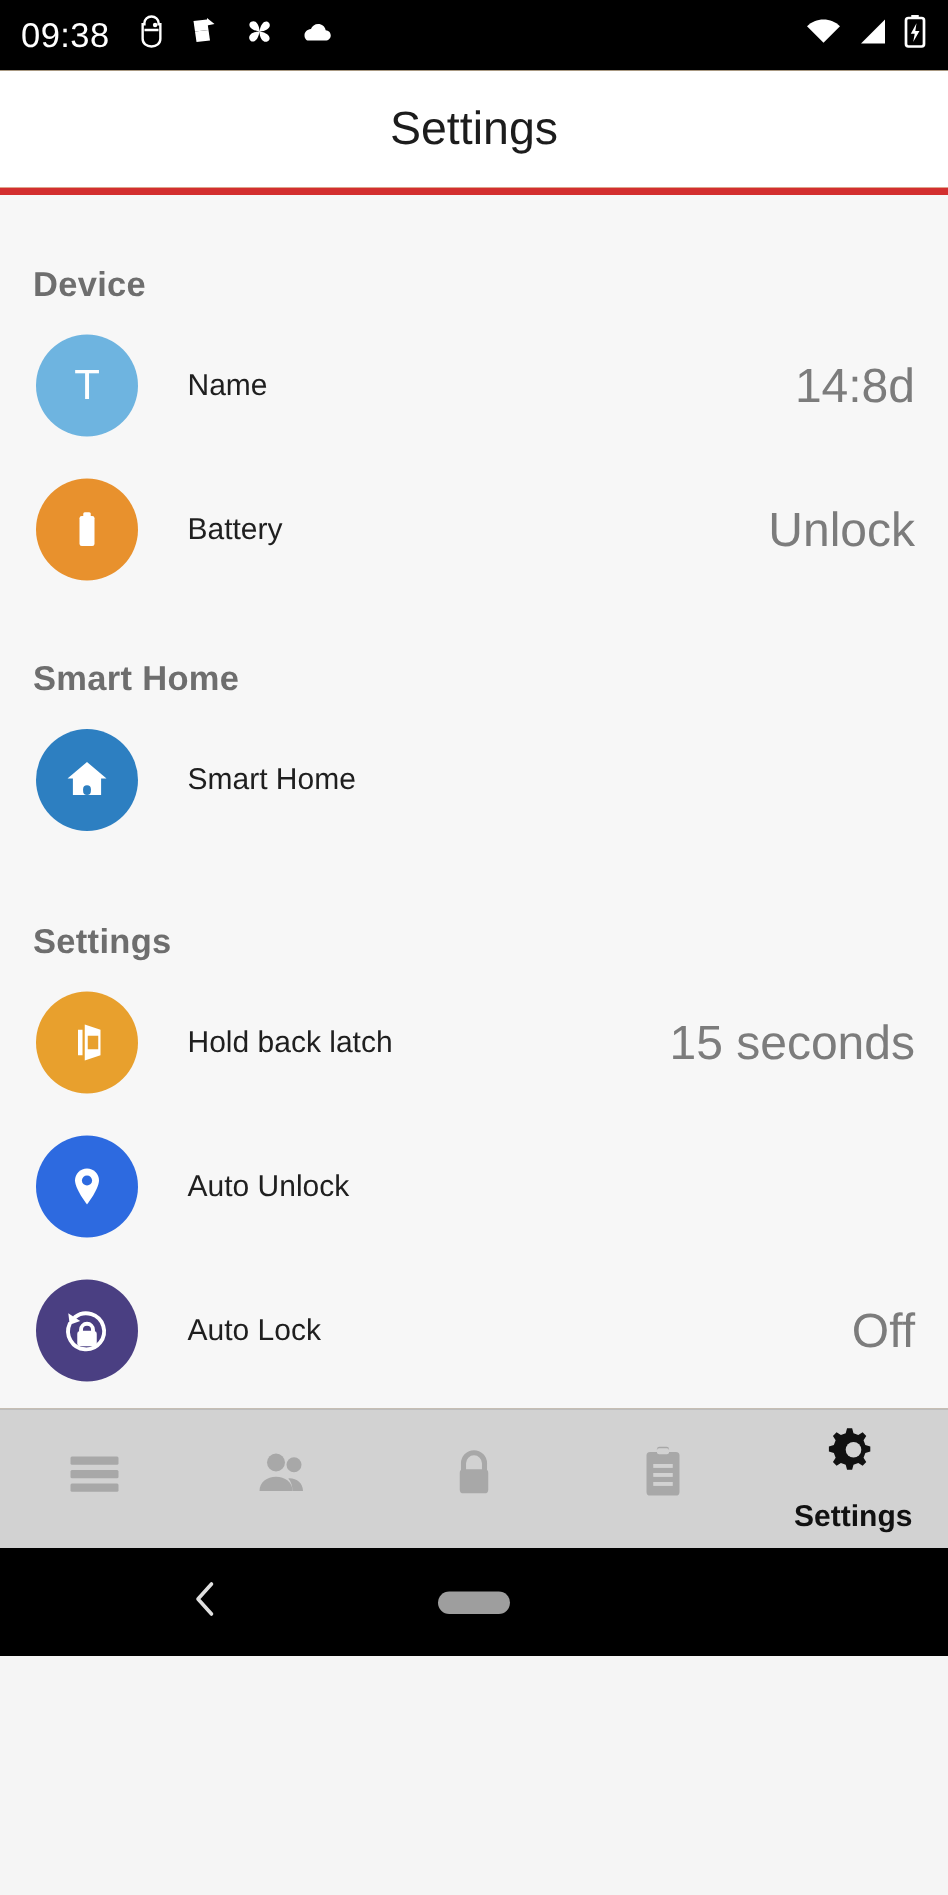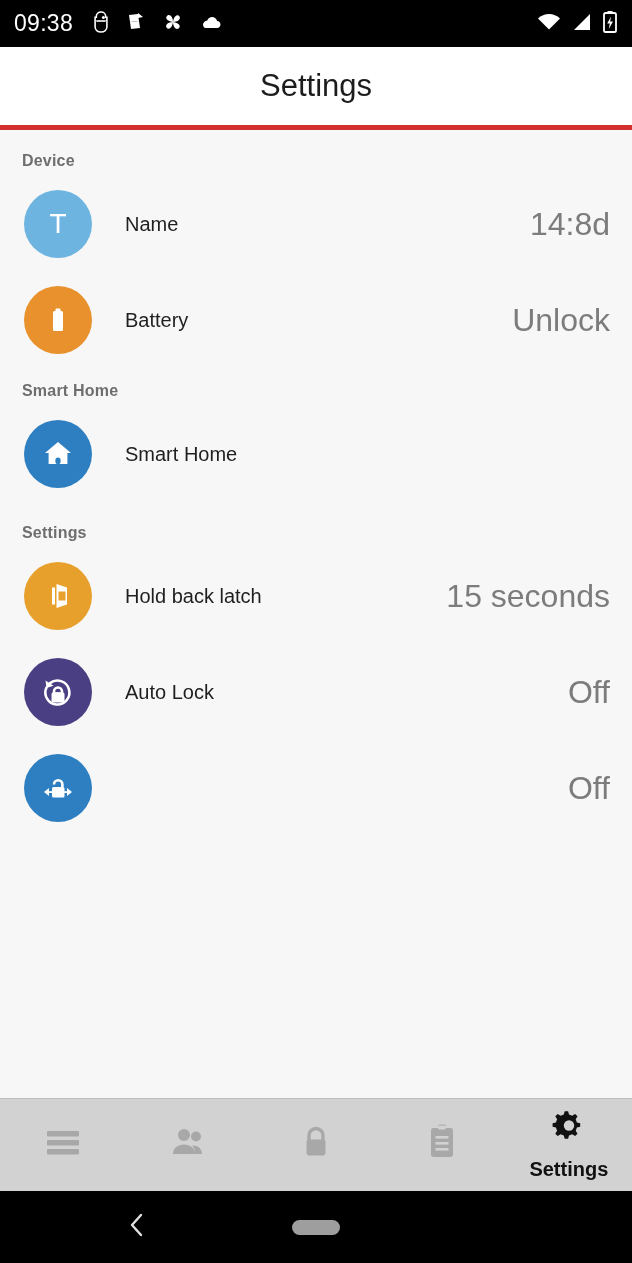--- a/index.html
+++ b/index.html
@@ -2,21 +2,21 @@
 <html><head>
 <meta charset="utf-8">
 <style>
   * { margin:0; padding:0; box-sizing:border-box; }
   html,body { width:632px; height:1263px; }
   body {
     font-family:"Liberation Sans", sans-serif;
     background:#f5f5f5;
     overflow:hidden;
   }
-  .phone { width:632px; height:1263px; display:flex; flex-direction:column; background:#a16207; }
+  .phone { width:632px; height:1104px; display:flex; flex-direction:column; background:#a16207; }
 
   
   .statusbar {
     height:47px; background:#000; color:#fff;
     display:flex; align-items:center; padding:0 14px;
     flex-shrink:0;
   }
   .clock { font-size:23px; letter-spacing:.3px; font-weight:400; margin-right:18px; }
   .notif-icons { display:flex; align-items:center; gap:14px; }
   .sys-icons { margin-left:auto; display:flex; align-items:center; gap:9px; }
@@ -26,22 +26,22 @@
     height:78px; background:#fff; flex-shrink:0;
     display:flex; align-items:center; justify-content:center;
     position:relative;
   }
   .title { font-size:31px; color:#1c1c1c; font-weight:400; }
   .accent-bar { height:5px; background:#d32f2f; flex-shrink:0; }
 
   
   .content { flex:1; background:#f7f7f7; overflow:hidden; }
   .section-header {
-    font-size:16px; font-weight:bold; color:#6e6e6e;
-    padding:22px 16px 6px 22px; letter-spacing:.2px;
+    font-size:23px; font-weight:bold; color:#6e6e6e;
+    padding:22px 16px 6px 22px; letter-spacing:.2px;margin-top:24px;
   }
   .section-header.tight { padding-top:14px; }
   .row {
     display:flex; align-items:center;
     height:96px; padding:0 22px 0 24px;
   }
   .icon-circle {
     width:68px; height:68px; border-radius:50%;
     display:flex; align-items:center; justify-content:center;
     flex-shrink:0;
@@ -178,20 +178,30 @@
         <svg width="40" height="40" viewBox="0 0 40 40">
             <path d="M14 11.5h3v17h-3z" fill="#fff"></path>
             <path d="M18.5 8L29 11.5v17L18.5 32z" fill="#fff"></path>
             <rect x="20.5" y="15.5" width="7" height="9" fill="#e8a02d"></rect>
           </svg>
       </div>
       <div class="row-label">Hold back latch</div>
       <div class="row-value">15 seconds</div>
     </div>
 
+    <div class="row">
+      <div class="icon-circle" style="background:#2d6ae0">
+        <svg width="40" height="40" viewBox="0 0 40 40">
+            <path d="M20 8c-4.4 0-8 3.5-8 7.9 0 5.9 8 16.1 8 16.1s8-10.2 8-16.1C28 11.5 24.4 8 20 8z" fill="#fff"></path>
+            <circle cx="20" cy="16" r="3.4" fill="#2d6ae0"></circle>
+          </svg>
+      </div>
+      <div class="row-label">Auto Unlock</div>
+      <div class="row-value"></div>
+    </div>
 
     <div class="row">
       <div class="icon-circle" style="background:#4a3f82">
         <svg width="44" height="44" viewBox="0 0 44 44">
           <path d="M10.5 17.5a12 12 0 1 0 3.5-4.4" fill="none" stroke="#fff" stroke-width="2.6" stroke-linecap="round"></path>
           <path d="M9.5 10.5l1 7.6 7-2.4z" fill="#fff"></path>
           <path d="M18 21.5a4 4 0 0 1 8 0v2h-8z" fill="none" stroke="#fff" stroke-width="2.6"></path>
           <rect x="15.5" y="22.5" width="13" height="10" rx="1.6" fill="#fff"></rect>
         </svg>
       </div>

